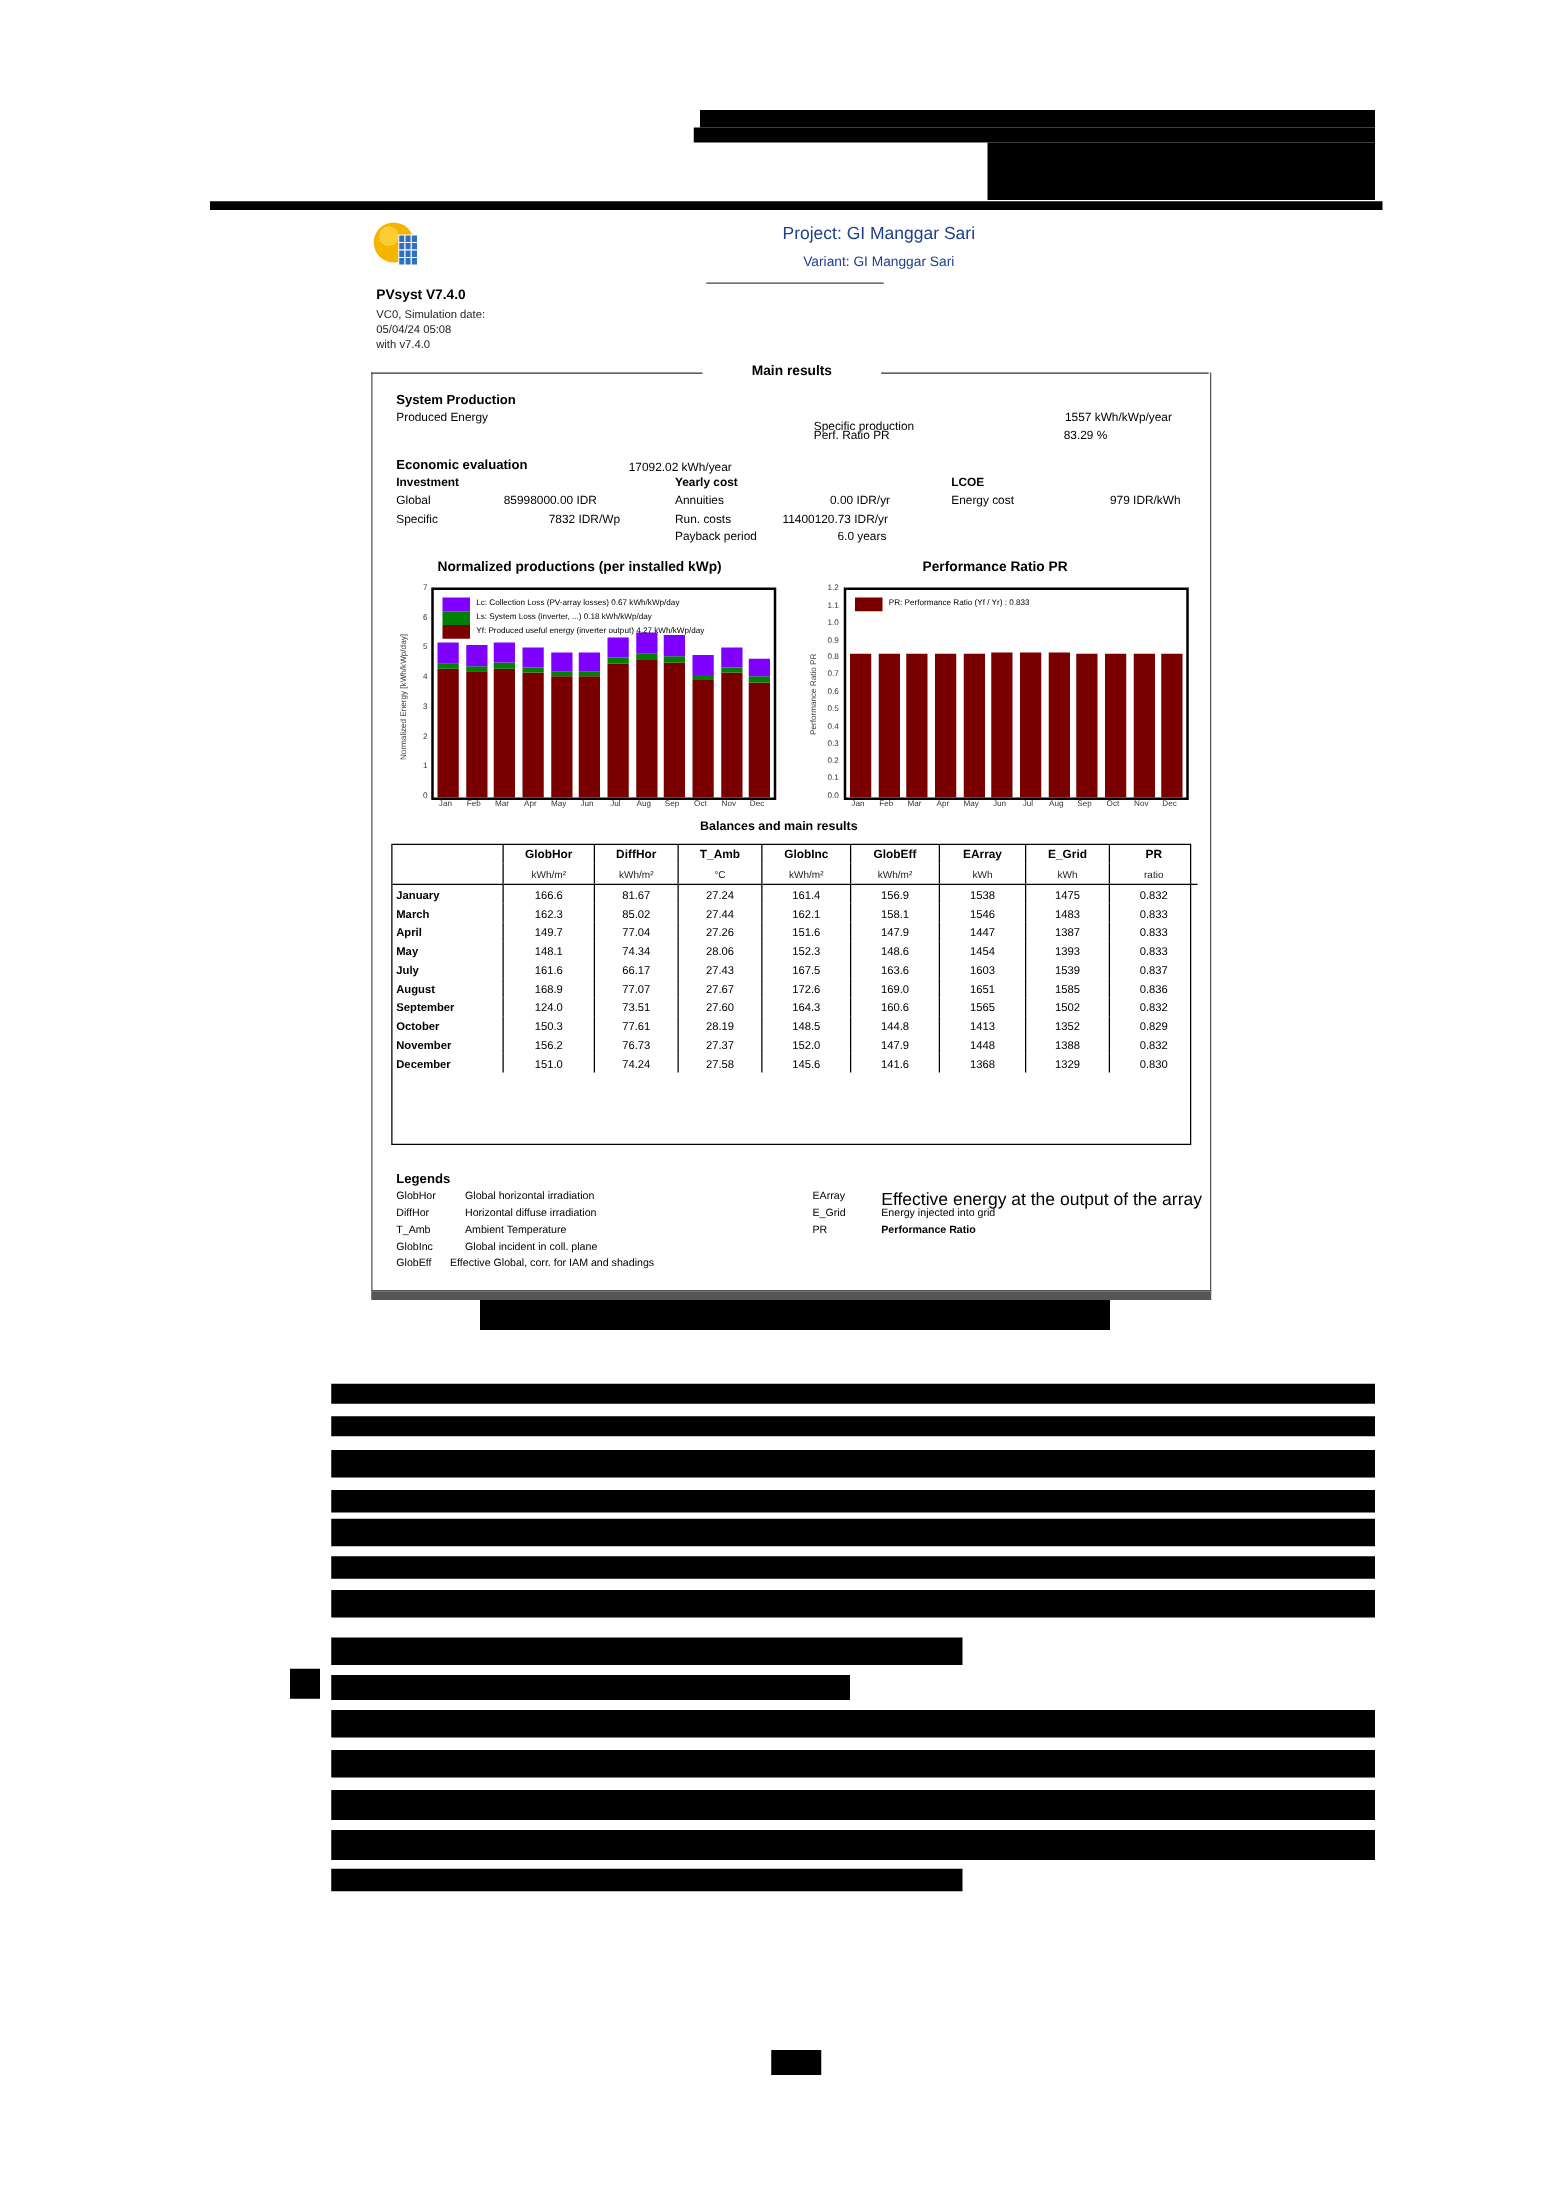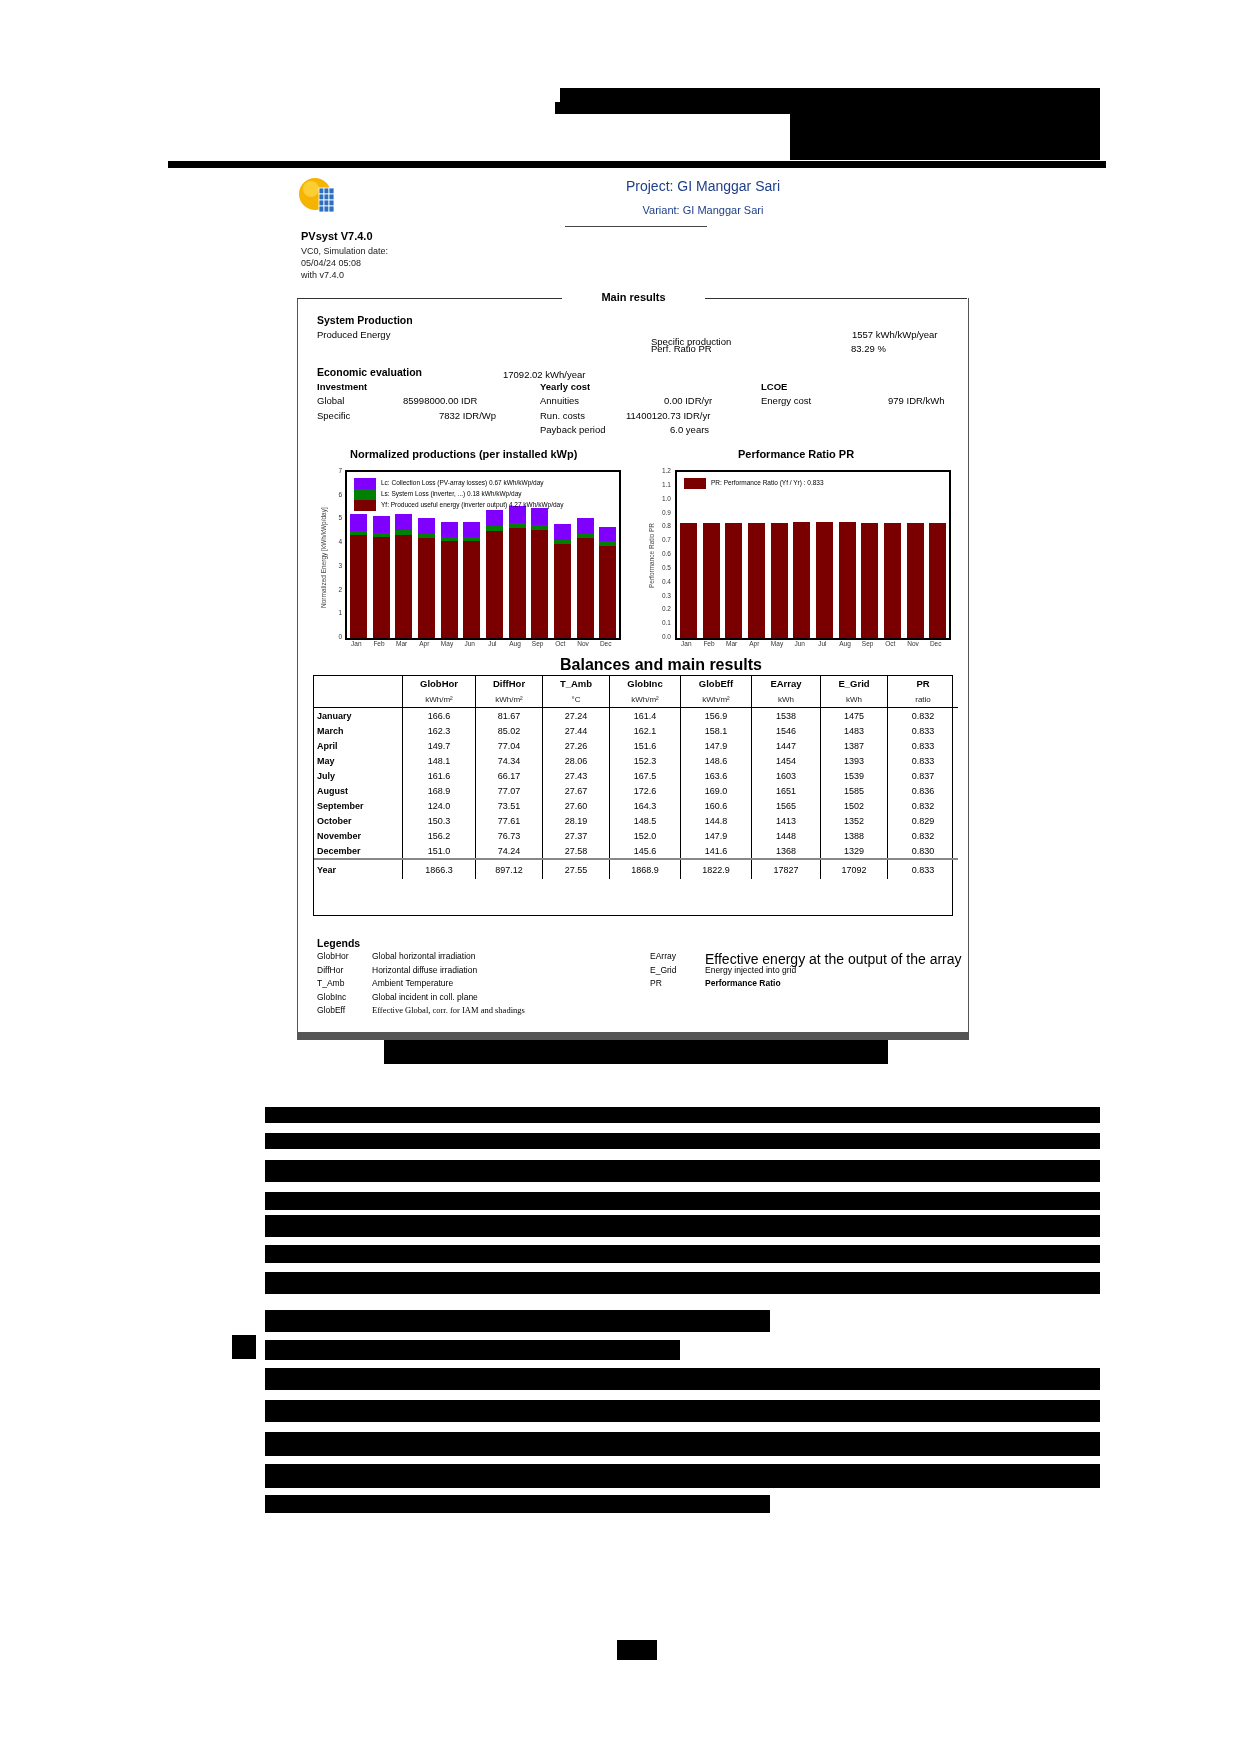--- a/index.html
+++ b/index.html
@@ -226,21 +226,21 @@
     <div class="bar" style="left: 93.5px; height: 115.232px; background: rgb(122, 0, 0);"></div>
     <div class="bar" style="left: 116.167px; height: 115.785px; background: rgb(122, 0, 0);"></div>
     <div class="bar" style="left: 138.833px; height: 115.785px; background: rgb(122, 0, 0);"></div>
     <div class="bar" style="left: 161.5px; height: 115.647px; background: rgb(122, 0, 0);"></div>
     <div class="bar" style="left: 184.167px; height: 115.093px; background: rgb(122, 0, 0);"></div>
     <div class="bar" style="left: 206.833px; height: 114.678px; background: rgb(122, 0, 0);"></div>
     <div class="bar" style="left: 229.5px; height: 115.093px; background: rgb(122, 0, 0);"></div>
     <div class="bar" style="left: 252.167px; height: 114.817px; background: rgb(122, 0, 0);"></div>
   </div>
 
-<div class="txt b" style="left:560px;top:656px;font-size:16px;">Balances and main results</div>
+<div class="txt b" style="left:560px;top:656px;font-size:10px;">Balances and main results</div>
 <div class="tbl-box"></div>
 <table class="tbl" id="tbl">
   <thead id="thead">
       <tr>
         <th style="width: 88px;"></th>
         <th class="vc" style="width: 72px;">GlobHor</th>
         <th class="vc" style="width: 66px;">DiffHor</th>
         <th class="vc" style="width: 66px;">T_Amb</th>
         <th class="vc" style="width: 70px;">GlobInc</th>
         <th class="vc" style="width: 70px;">GlobEff</th>
@@ -363,47 +363,36 @@
       <tr>
         <td class="lbl">December</td>
         <td class="vc">151.0</td>
         <td class="vc">74.24</td>
         <td class="vc">27.58</td>
         <td class="vc">145.6</td>
         <td class="vc">141.6</td>
         <td class="vc">1368</td>
         <td class="vc">1329</td>
         <td class="vc">0.830</td>
-      </tr>
-      <tr class="yr">
-        <td class="lbl">Year</td>
-        <td class="vc">1866.3</td>
-        <td class="vc">897.12</td>
-        <td class="vc">27.55</td>
-        <td class="vc">1868.9</td>
-        <td class="vc">1822.9</td>
-        <td class="vc">17827</td>
-        <td class="vc">17092</td>
-        <td class="vc">0.833</td>
       </tr>
     </tbody>
 </table>
 
 <div class="txt sec" style="left:317px;top:937px;">Legends</div>
 <div id="legL">
     <div class="txt" style="left: 317px; top: 951px; font-size: 8.5px;">GlobHor</div>
     <div class="txt" style="left: 372px; top: 951px; font-size: 8.5px;">Global horizontal irradiation</div>
     <div class="txt" style="left: 317px; top: 964.5px; font-size: 8.5px;">DiffHor</div>
     <div class="txt" style="left: 372px; top: 964.5px; font-size: 8.5px;">Horizontal diffuse irradiation</div>
     <div class="txt" style="left: 317px; top: 978px; font-size: 8.5px;">T_Amb</div>
     <div class="txt" style="left: 372px; top: 978px; font-size: 8.5px;">Ambient Temperature</div>
     <div class="txt" style="left: 317px; top: 991.5px; font-size: 8.5px;">GlobInc</div>
     <div class="txt" style="left: 372px; top: 991.5px; font-size: 8.5px;">Global incident in coll. plane</div>
     <div class="txt" style="left: 317px; top: 1005px; font-size: 8.5px;">GlobEff</div>
-    <div class="txt" style="left: 372px; top: 1005px; font-size: 8.5px; font-family: Liberation Serif, serif;">Effective Global, corr. for IAM and shadings</div>
+    <div class="txt" style="left: 360px; top: 1005px; font-size: 8.5px;">Effective Global, corr. for IAM and shadings</div>
   </div>
 <div id="legR">
     <div class="txt" style="left: 650px; top: 951px; font-size: 8.5px;">EArray</div>
     <div class="txt" style="left: 705px; top: 951px; font-size: 14px;">Effective energy at the output of the array</div>
     <div class="txt" style="left: 650px; top: 964.5px; font-size: 8.5px;">E_Grid</div>
     <div class="txt" style="left: 705px; top: 964.5px; font-size: 8.5px;">Energy injected into grid</div>
     <div class="txt" style="left: 650px; top: 978px; font-size: 8.5px;">PR</div>
     <div class="txt" style="left: 705px; top: 978px; font-size: 8.5px; font-weight: bold;">Performance Ratio</div>
   </div>
 

